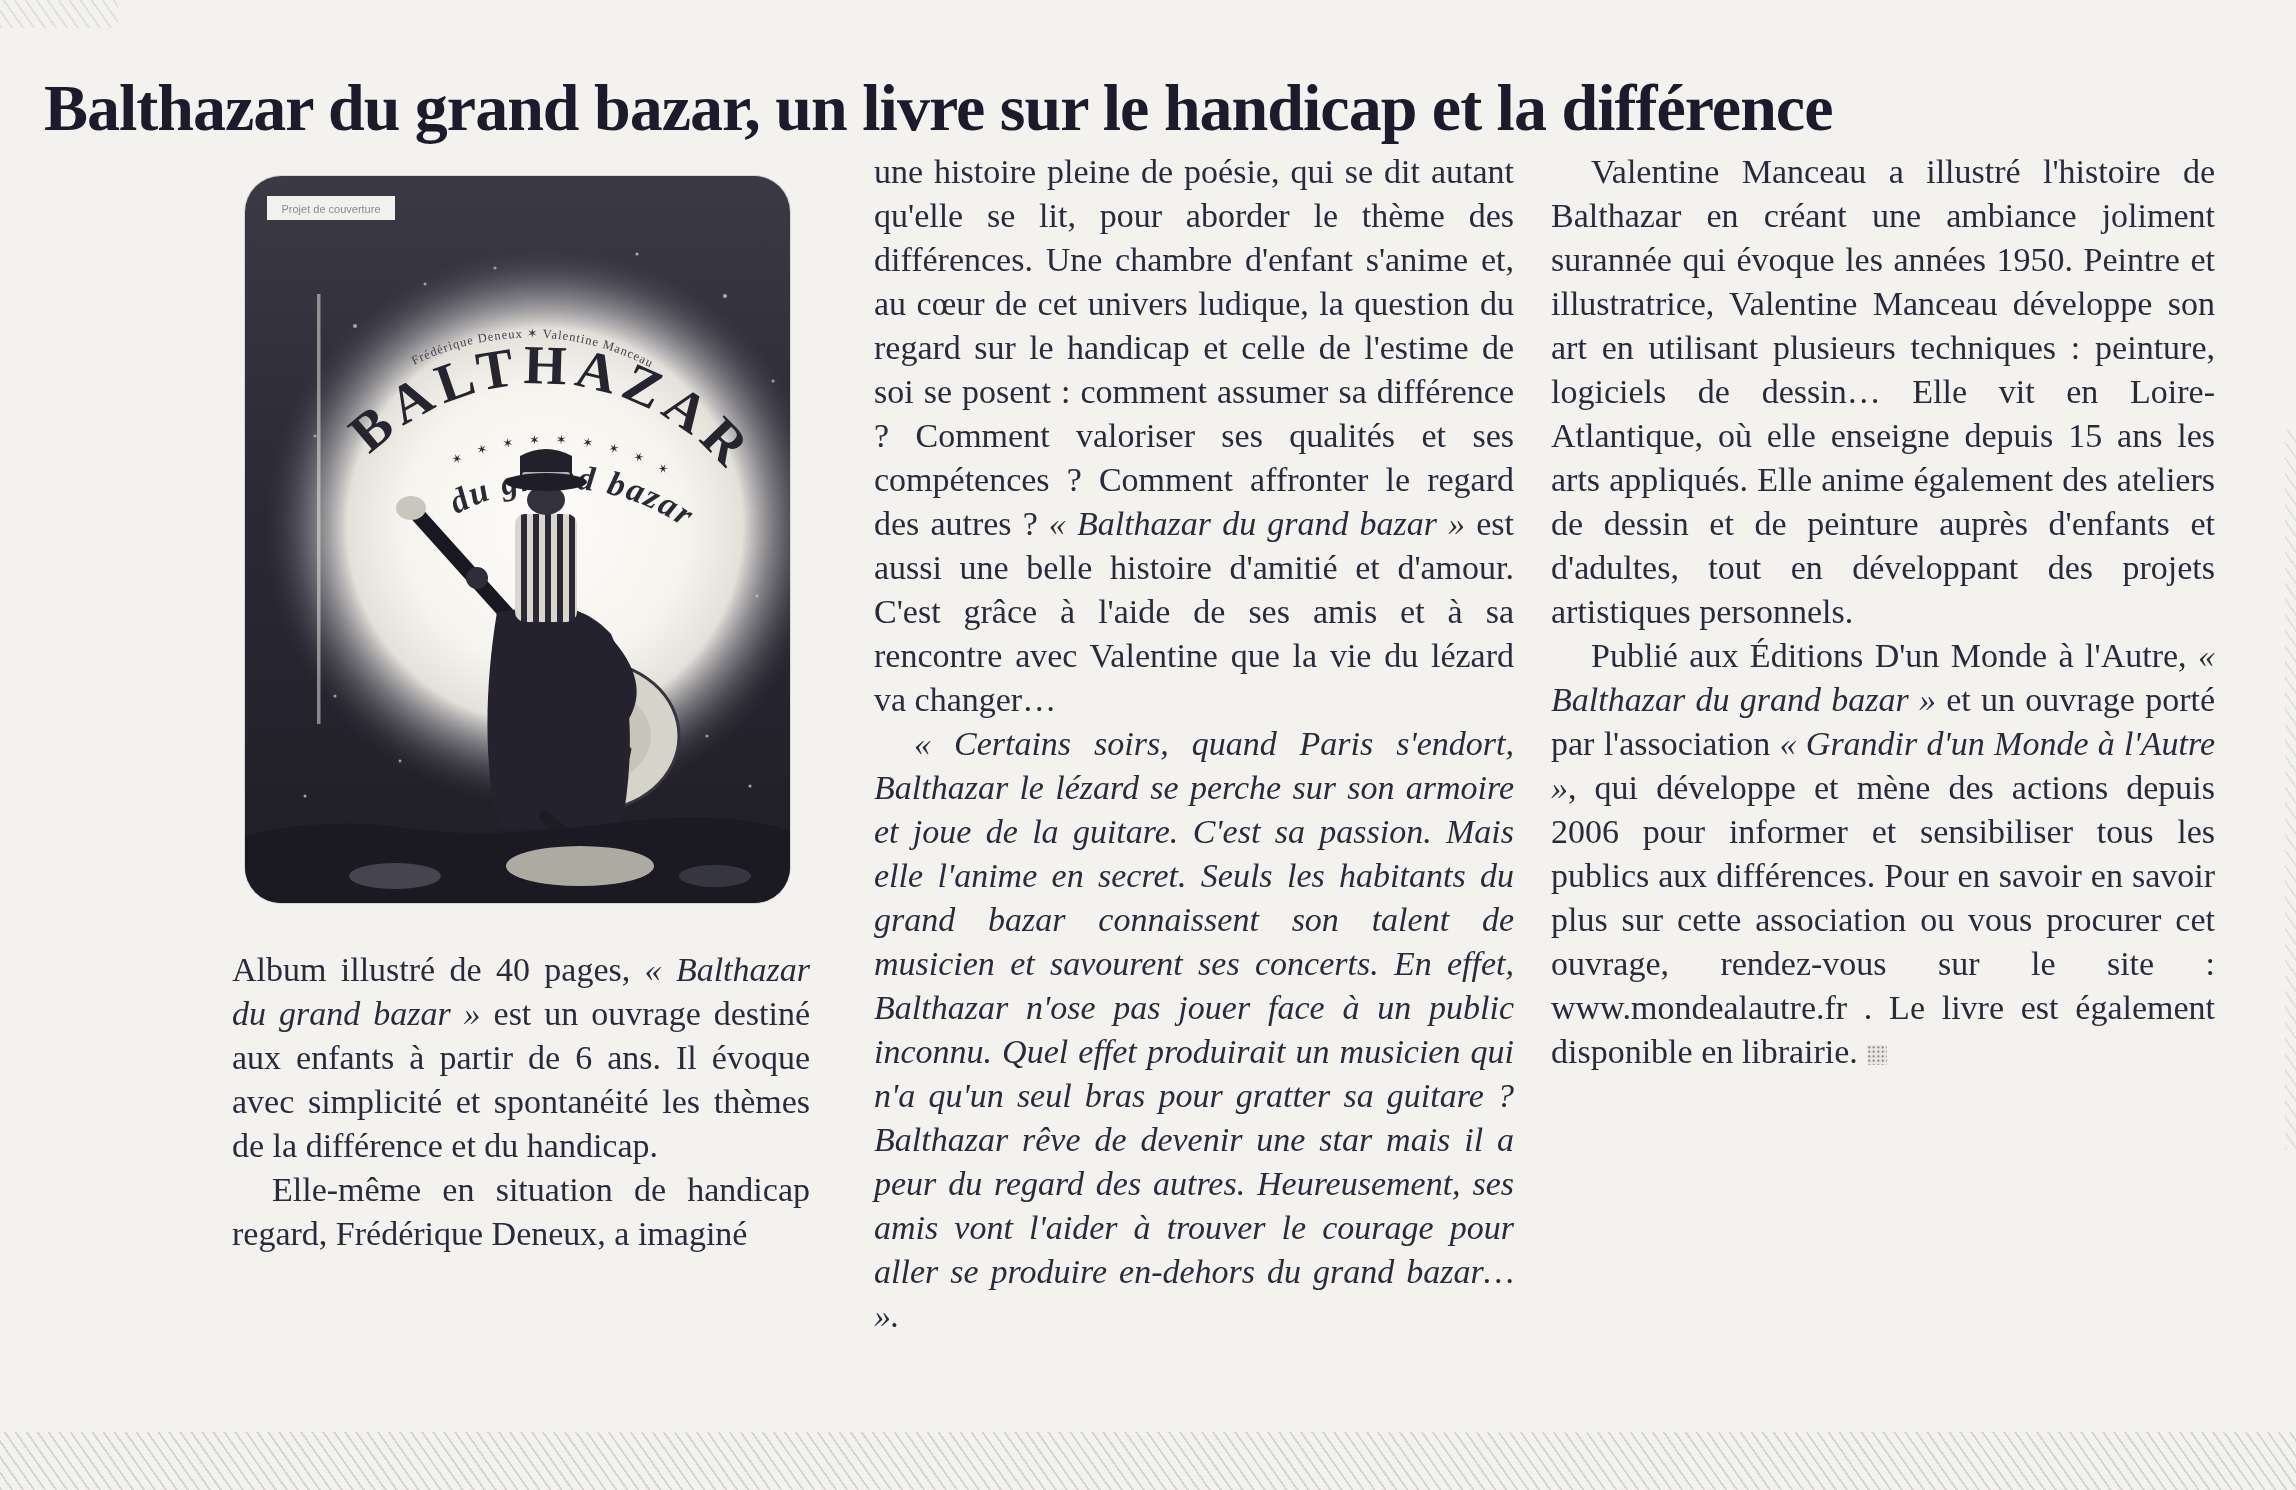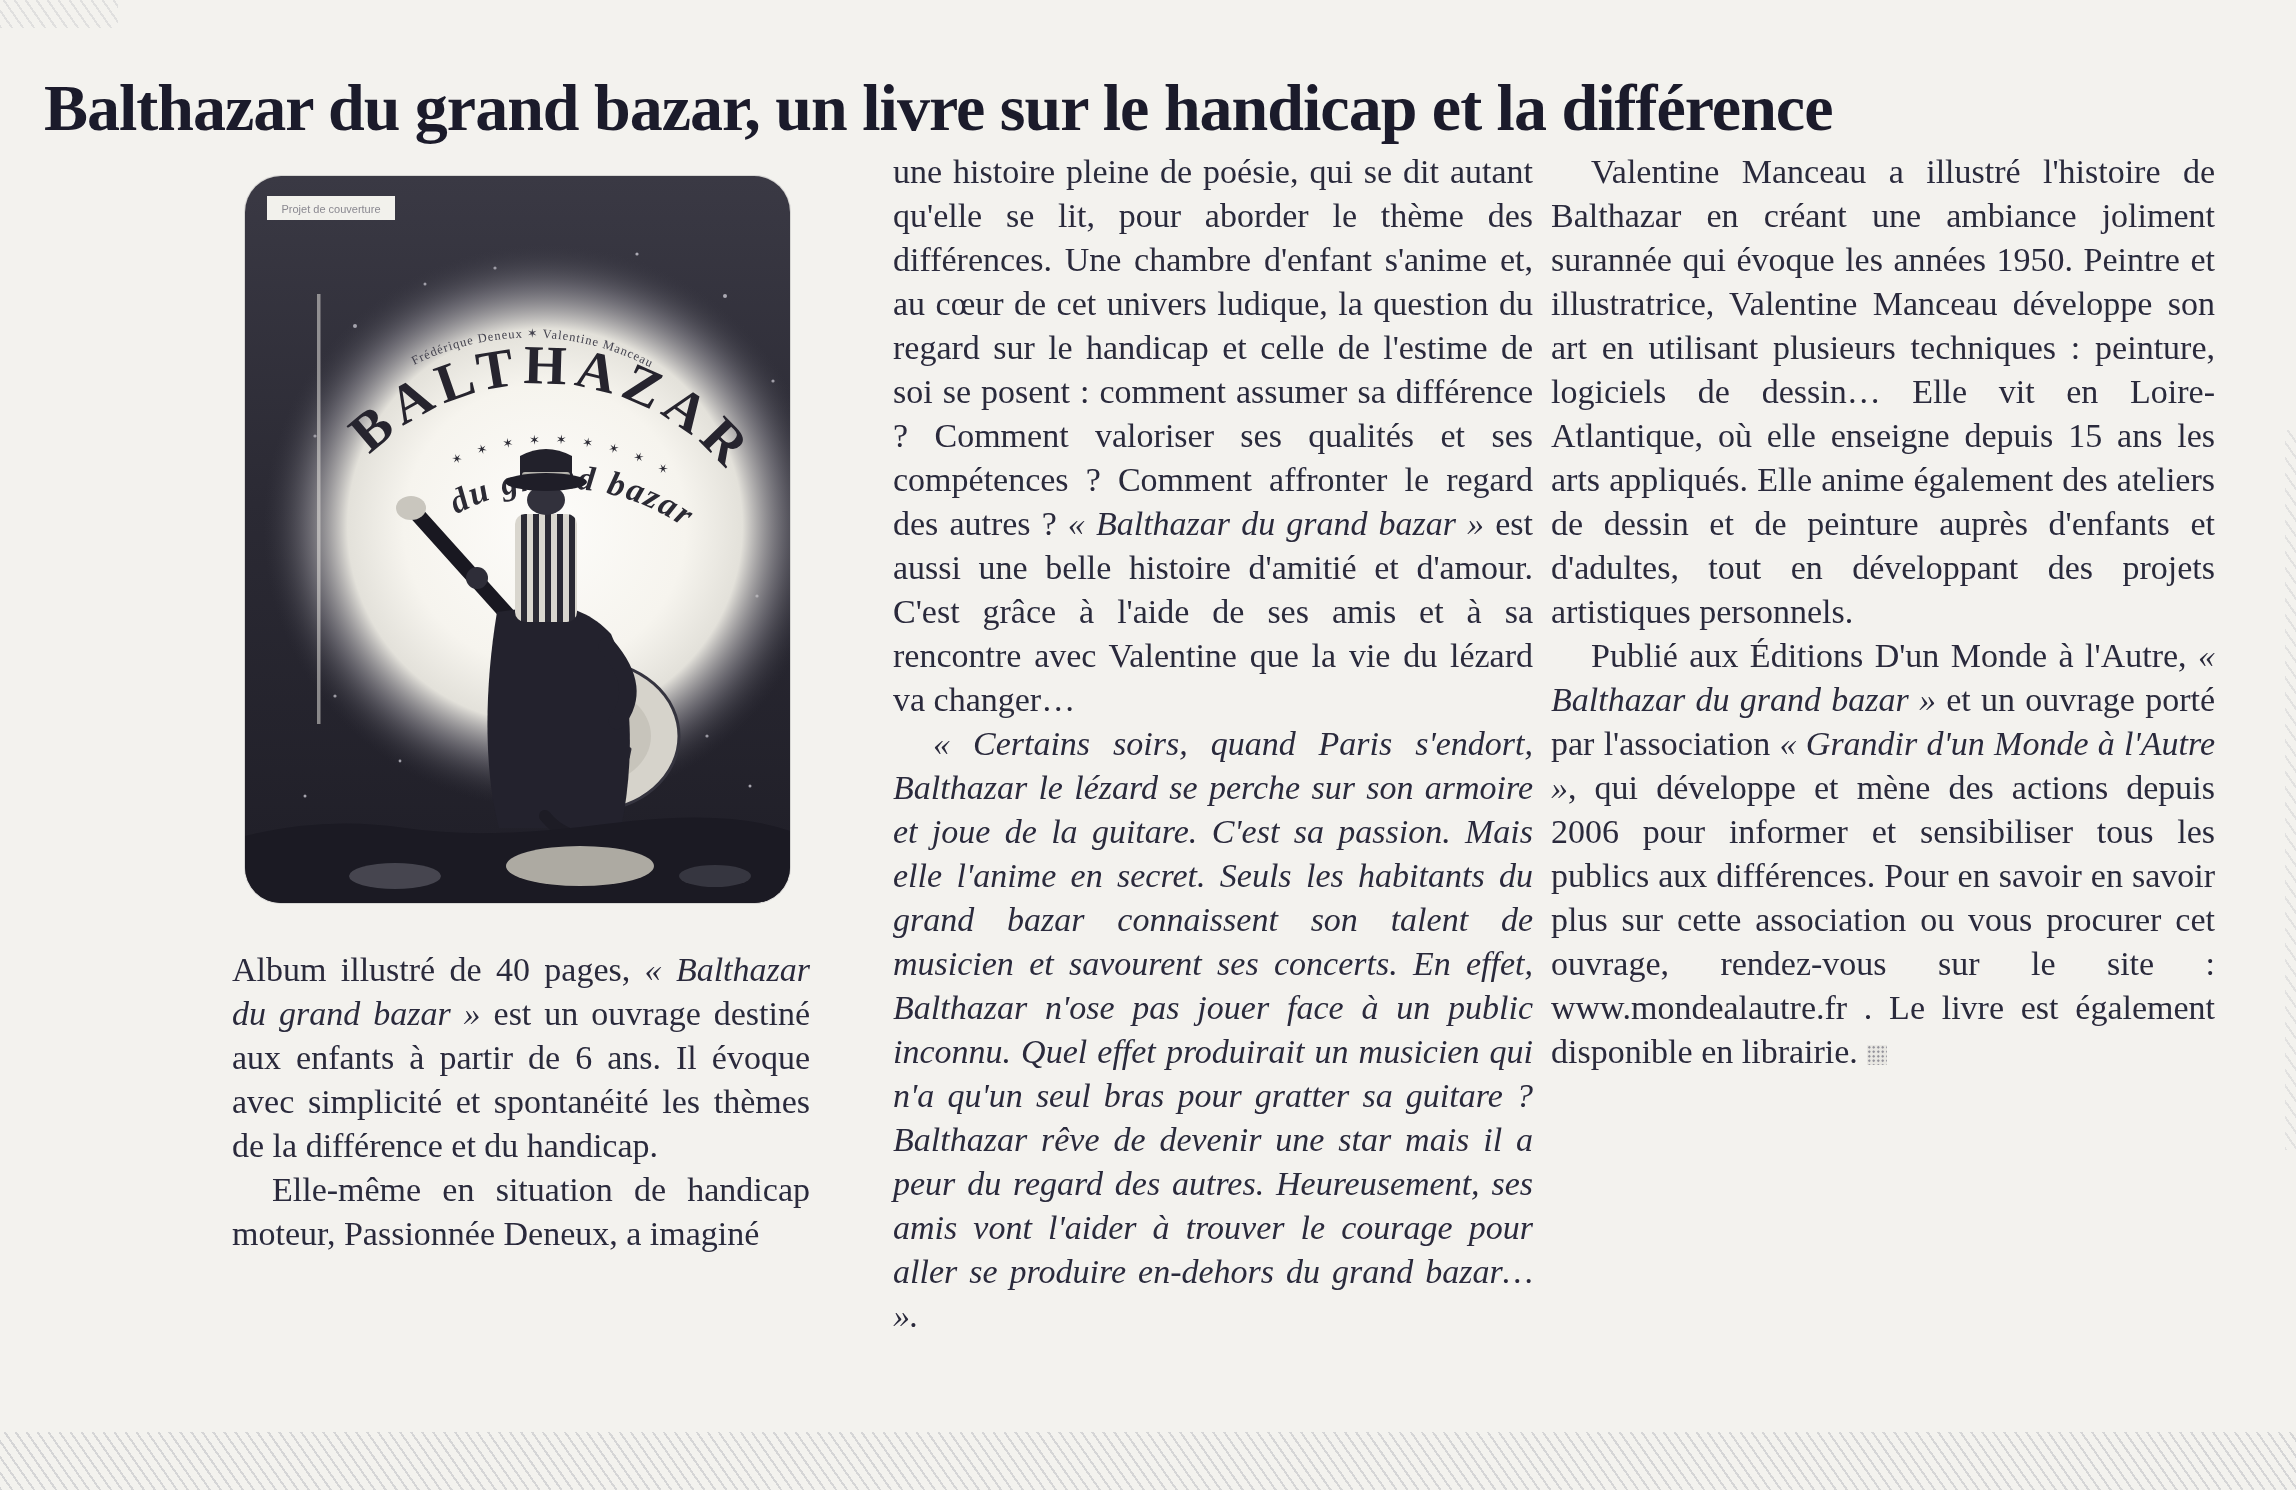--- a/index.html
+++ b/index.html
@@ -16,21 +16,21 @@
   .hatch-right { right:0; top:430px; width:26px; height:720px; opacity:.5; }
 
   .title {
     position:absolute; left:44px; top:28px; width:2200px;
     font-weight:700; font-size:66px; letter-spacing:-1px; line-height:1.1;
     color:#1b1b2b; white-space:nowrap;
   }
   .col { position:absolute; top:150px; font-size:34px; line-height:44px;
          text-align:justify; color:#2a2a3c; }
   .col1 { left:232px; width:578px; }
-  .col2 { left:893px; width:640px; }
+  .col2 { left:874px; width:640px; }
   .col3 { left:1551px; width:664px; }
   .para { margin:0; }
   .para.indent { text-indent:40px; }
   .para em { font-style:italic; }
 
   figure.cover { margin:26px 0 0 13px; padding:0; width:545px; height:727px;
     border-radius:36px; overflow:hidden; position:relative;
     box-shadow:0 0 0 1px rgba(60,60,70,.15); }
   .caption-block { margin-top:45px; }
 
@@ -139,21 +139,21 @@
 
         <g>
           <rect x="22" y="20" width="128" height="24" fill="#f2f1ec"></rect>
           <text x="86" y="37" text-anchor="middle" font-family="Liberation Sans, sans-serif" font-size="11" fill="#8a8890">Projet de couverture</text>
         </g>
       </svg>
     </figure>
 
     <div class="caption-block">
         <p class="para"><span>Album illustré de 40 pages, </span><em>« Balthazar du grand bazar »</em><span> est un ouvrage destiné aux enfants à partir de 6 ans. Il évoque avec simplicité et spontanéité les thèmes de la différence et du handicap.</span></p>
-        <p class="para indent"><span>Elle-même en situation de handicap moteur, Passionnée Deneux, a imaginé</span></p>
+        <p class="para indent"><span>Elle-même en situation de handicap regard, Frédérique Deneux, a imaginé</span></p>
       </div>
   </div>
 
   <div class="col col2">
       <p class="para"><span>une histoire pleine de poésie, qui se dit autant qu'elle se lit, pour aborder le thème des différences. Une chambre d'enfant s'anime et, au cœur de cet univers ludique, la question du regard sur le handicap et celle de l'estime de soi se posent : comment assumer sa différence ? Comment valoriser ses qualités et ses compétences ? Comment affronter le regard des autres ? </span><em>« Balthazar du grand bazar »</em><span> est aussi une belle histoire d'amitié et d'amour. C'est grâce à l'aide de ses amis et à sa rencontre avec Valentine que la vie du lézard va changer…</span></p>
       <p class="para indent"><em>« Certains soirs, quand Paris s'endort, Balthazar le lézard se perche sur son armoire et joue de la guitare. C'est sa passion. Mais elle l'anime en secret. Seuls les habitants du grand bazar connaissent son talent de musicien et savourent ses concerts. En effet, Balthazar n'ose pas jouer face à un public inconnu. Quel effet produirait un musicien qui n'a qu'un seul bras pour gratter sa guitare ? Balthazar rêve de devenir une star mais il a peur du regard des autres. Heureusement, ses amis vont l'aider à trouver le courage pour aller se produire en-dehors du grand bazar… ».</em></p>
     </div>
 
   <div class="col col3">
       <p class="para indent"><span>Valentine Manceau a illustré l'histoire de Balthazar en créant une ambiance joliment surannée qui évoque les années 1950. Peintre et illustratrice, Valentine Manceau développe son art en utilisant plusieurs techniques : peinture, logiciels de dessin… Elle vit en Loire-Atlantique, où elle enseigne depuis 15 ans les arts appliqués. Elle anime également des ateliers de dessin et de peinture auprès d'enfants et d'adultes, tout en développant des projets artistiques personnels.</span></p>

